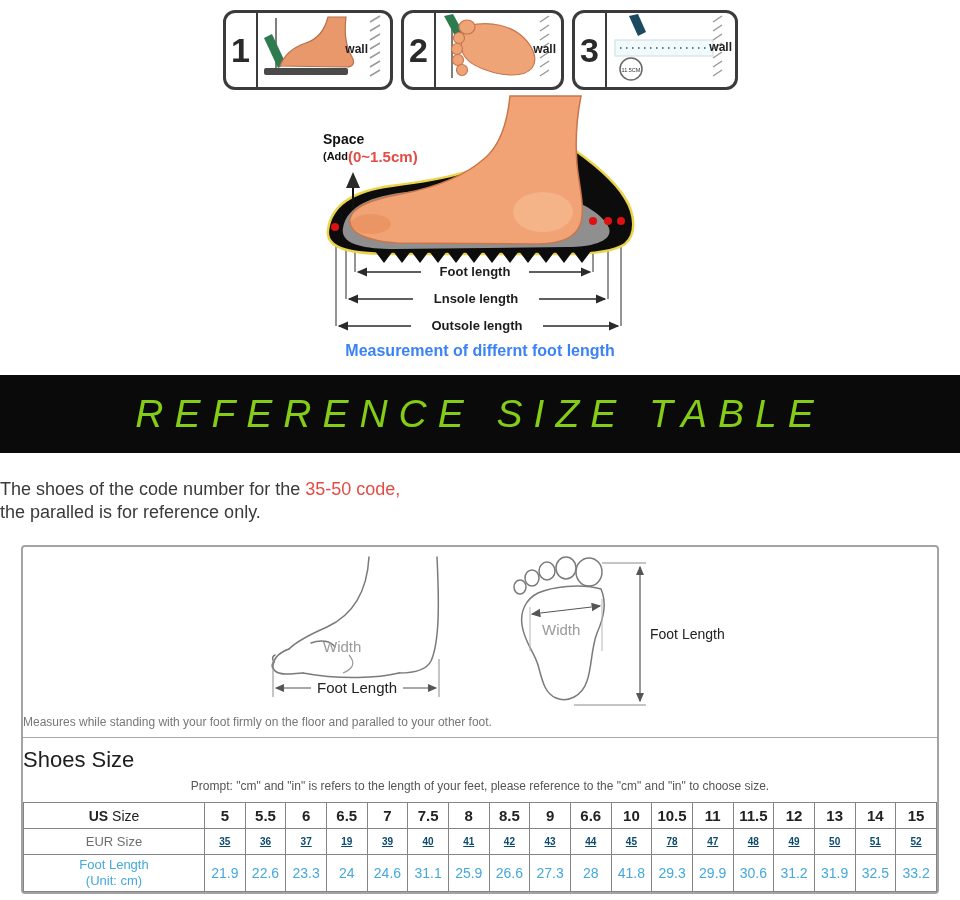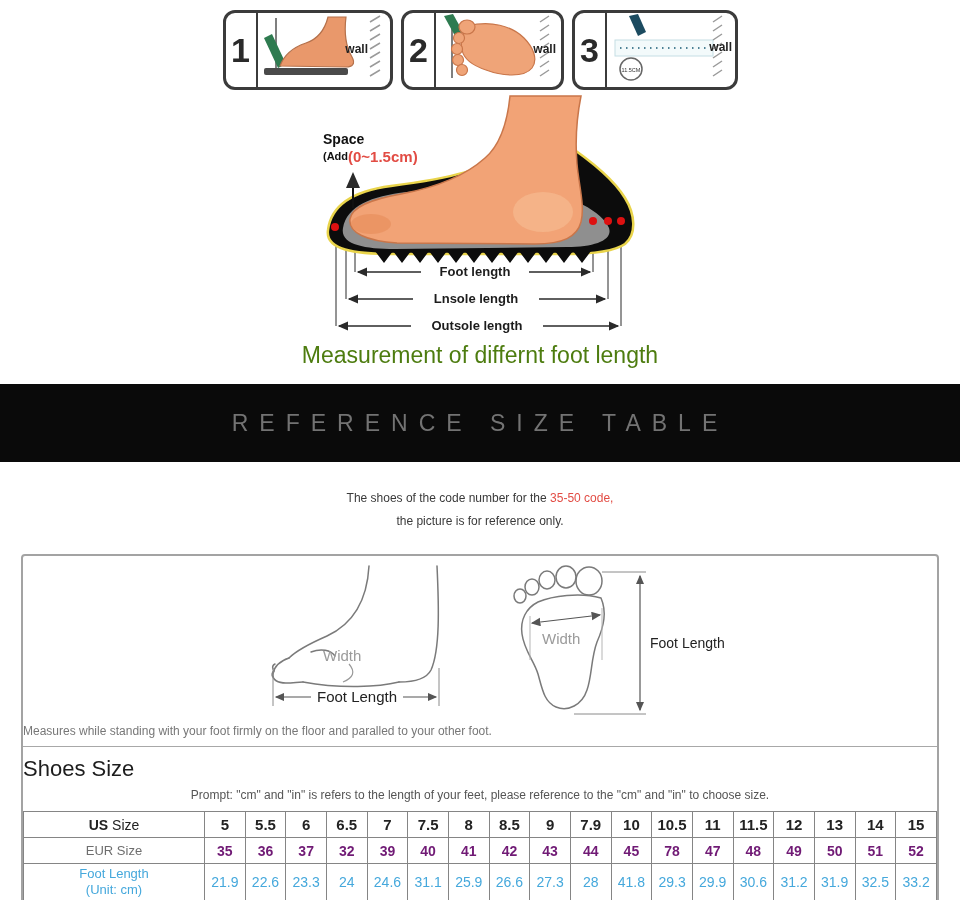--- a/index.html
+++ b/index.html
@@ -8,46 +8,46 @@
 
   
   .panels-row{padding-top:10px;display:flex;justify-content:center;gap:8px;}
   .panel{height:74px;border:3px solid #3b3b3b;border-radius:12px;display:flex;align-items:stretch;background:#fff;}
   .panel-num{width:30px;display:flex;align-items:center;justify-content:center;
              font-size:34px;font-weight:bold;color:#2a2a2a;border-right:2px solid #3b3b3b;}
   .panel svg{display:block;margin:1px 2px;}
 
   
   .main-illus{width:370px;margin:4px auto 0;}
-  .main-caption{text-align:center;font-size:23px;font-weight:normal;color:#4d7c0f;margin-top:0px;}
+  .main-caption{text-align:center;font-size:16px;font-weight:bold;color:#3b82f6;margin-top:0px;}
 
   
   .banner{margin-top:15px;height:78px;background:#0a0a0a;display:flex;align-items:center;justify-content:center;}
-  .banner-title{color:#737373;font-size:23px;letter-spacing:11px;font-weight:400;}
-
-  
-  .note{margin-top:25px;text-align:center;font-size:12px;color:#3a3a3a;line-height:23px;}
+  .banner-title{color:#84cc16;font-size:39px;letter-spacing:11px;font-weight:400;font-style:italic;}
+
+  
+  .note{margin-top:25px;font-size:18px;color:#3a3a3a;line-height:23px;}
   .note .hl{color:#e24c44;}
 
   
   .guide-box{width:914px;margin:21px auto 0;border:2px solid #a3a3a3;border-radius:4px;background:#fff;}
   .diagrams{display:flex;justify-content:center;align-items:flex-start;gap:38px;padding-top:8px;height:158px;}
   .guide-caption{text-align:left;font-size:12px;color:#777;margin-top:2px;padding-bottom:8px;}
   .guide-divider{border-top:1px solid #a8a8a8;}
   .shoes-title{text-align:left;font-size:22px;color:#1d1d1d;margin:9px 0 6px;}
   .prompt{text-align:center;font-size:12px;color:#555;margin-bottom:9px;}
 
   
   table.size-table{width:100%;border-collapse:collapse;table-layout:fixed;}
   table.size-table th,table.size-table td{border:1px solid #858585;text-align:center;padding:0;}
   table.size-table th{width:180px;font-weight:normal;white-space:pre-line;}
   tr.row-us{height:26px;}  tr.row-us th{font-size:14px;color:#222;}
   tr.row-us td{font-size:15px;font-weight:bold;color:#222;}
   tr.row-eur{height:26px;} tr.row-eur th{font-size:13px;color:#6e6e6e;}
-  tr.row-eur td{font-size:14px;font-weight:bold;color:#701a75;}
+  tr.row-eur td{font-size:10px;font-weight:bold;color:#0c4a6e;text-decoration:underline;}
   tr.row-cm{height:37px;}  tr.row-cm th{font-size:13px;color:#45a8dc;line-height:16px;}
   tr.row-cm td{font-size:14px;color:#45a8dc;}
   svg text{font-family:"Liberation Sans","DejaVu Sans",sans-serif;}
 </style>
 </head>
 <body>
 
 <div class="page">
 
   <div class="panels-row">
@@ -156,21 +156,21 @@
     </svg>
     <div class="main-caption">Measurement of differnt foot length</div>
   </div>
 
   <div class="banner">
     <div class="banner-title">REFERENCE SIZE TABLE</div>
   </div>
 
   <div class="note">
     <div><span>The shoes of the code number for the </span><span class="hl">35-50 code,</span></div>
-    <div>the picture is for reference only.</div>
+    <div>the paralled is for reference only.</div>
   </div>
 
   <div class="guide-box">
 
     <div class="diagrams">
 
       <svg width="235" height="150" viewBox="0 0 235 150">
         <defs>
           <marker id="arrS" markerWidth="9" markerHeight="8" refX="7" refY="3.5" orient="auto-start-reverse">
             <path d="M0,0 L8,3.5 L0,7 Z" fill="#555"></path>
@@ -233,36 +233,36 @@
             <th><b>US</b> Size</th>
             <td>5</td>
             <td>5.5</td>
             <td>6</td>
             <td>6.5</td>
             <td>7</td>
             <td>7.5</td>
             <td>8</td>
             <td>8.5</td>
             <td>9</td>
-            <td>7.9</td>
+            <td>6.6</td>
             <td>10</td>
             <td>10.5</td>
             <td>11</td>
             <td>11.5</td>
             <td>12</td>
             <td>13</td>
             <td>14</td>
             <td>15</td>
           </tr>
           <tr class="row-eur">
             <th>EUR Size</th>
             <td>35</td>
             <td>36</td>
             <td>37</td>
-            <td>32</td>
+            <td>19</td>
             <td>39</td>
             <td>40</td>
             <td>41</td>
             <td>42</td>
             <td>43</td>
             <td>44</td>
             <td>45</td>
             <td>78</td>
             <td>47</td>
             <td>48</td>

